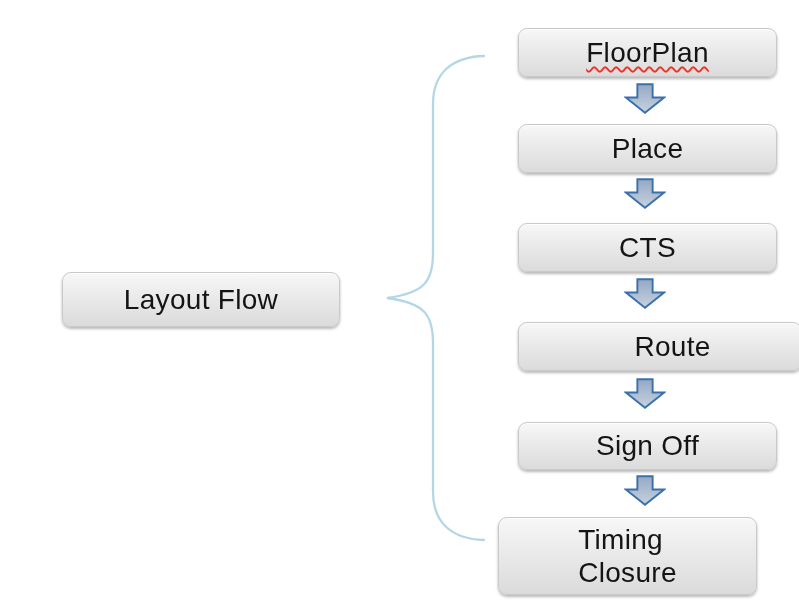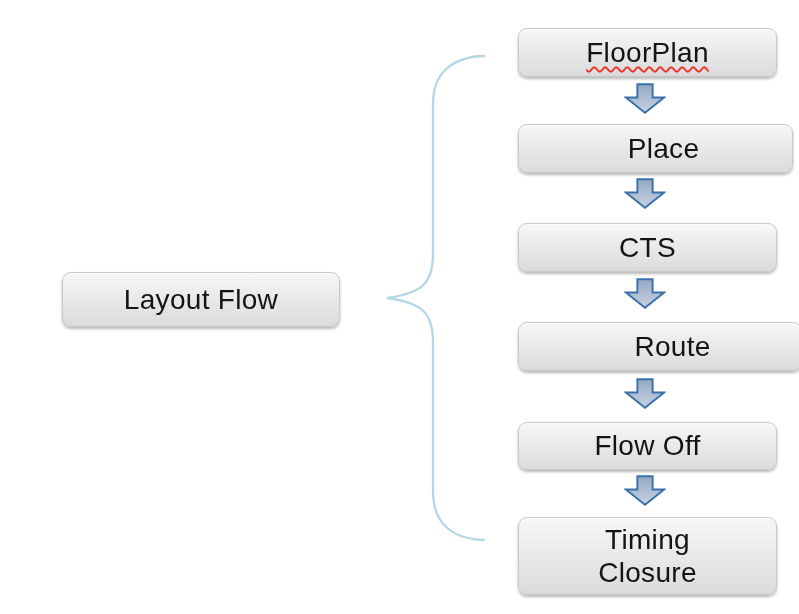--- a/index.html
+++ b/index.html
@@ -6,30 +6,30 @@
   .canvas{
     position:relative;width:799px;height:614px;background:#ffffff;
     font-family:"Liberation Sans",sans-serif;overflow:hidden;
   }
   .node{
     position:absolute;border-radius:9px;
     background:linear-gradient(180deg,#f7f7f7 0%,#eaeaea 45%,#dbdbdb 100%);
     border:1px solid #c9c9c9;
     box-shadow:0 2px 3px rgba(0,0,0,.28), inset 0 1px 0 #fdfdfd;
     display:flex;align-items:center;justify-content:center;
-    color:#141414;font-size:28px;letter-spacing:.3px;text-align:center;
+    color:#141414;font-size:28px;letter-spacing:.3px;
     white-space:pre-line;line-height:1.18;
   }
   .root{left:62px;top:272px;width:276px;height:53px;}
   .s0{left:518px;top:28px;width:257px;height:47px;}
-  .s1{left:518px;top:124px;width:257px;height:47px;padding-left:16px;}
+  .s1{left:518px;top:124px;width:257px;height:47px;}
   .s2{left:518px;top:223px;width:257px;height:47px;}
   .s3{left:518px;top:322px;width:257px;height:47px;padding-left:25px;}
   .s4{left:518px;top:422px;width:257px;height:46px;}
-  .s5{left:518px;top:517px;width:257px;height:76px;}
+  .s5{left:498px;top:517px;width:257px;height:76px;}
   .arrow{position:absolute;left:624px;width:42px;height:33px;}
   .a0{top:82px;}.a1{top:177px;}.a2{top:277px;}.a3{top:377px;}.a4{top:474px;}
   .brace{position:absolute;left:0;top:0;pointer-events:none;}
   .misspell{
     text-decoration-line:underline;text-decoration-style:wavy;
     text-decoration-color:#ee3124;text-decoration-thickness:1.5px;
     text-underline-offset:4px;
   }
   .defs{position:absolute;width:0;height:0;}
 </style>
@@ -81,21 +81,21 @@
 
   <div class="node s3">
     <span>Route</span>
   </div>
 
   <svg class="arrow a3" viewBox="0 0 44 34">
     <polygon points="14,2 30,2 30,16 42,16 22,32 2,16 14,16" fill="url(#agrad)" stroke="#3a70ab" stroke-width="2"></polygon>
   </svg>
 
   <div class="node s4">
-    <span>Flow Off</span>
+    <span>Sign Off</span>
   </div>
 
   <svg class="arrow a4" viewBox="0 0 44 34">
     <polygon points="14,2 30,2 30,16 42,16 22,32 2,16 14,16" fill="url(#agrad)" stroke="#3a70ab" stroke-width="2"></polygon>
   </svg>
 
   <div class="node s5">
     <span>Timing
 Closure</span>
   </div>

